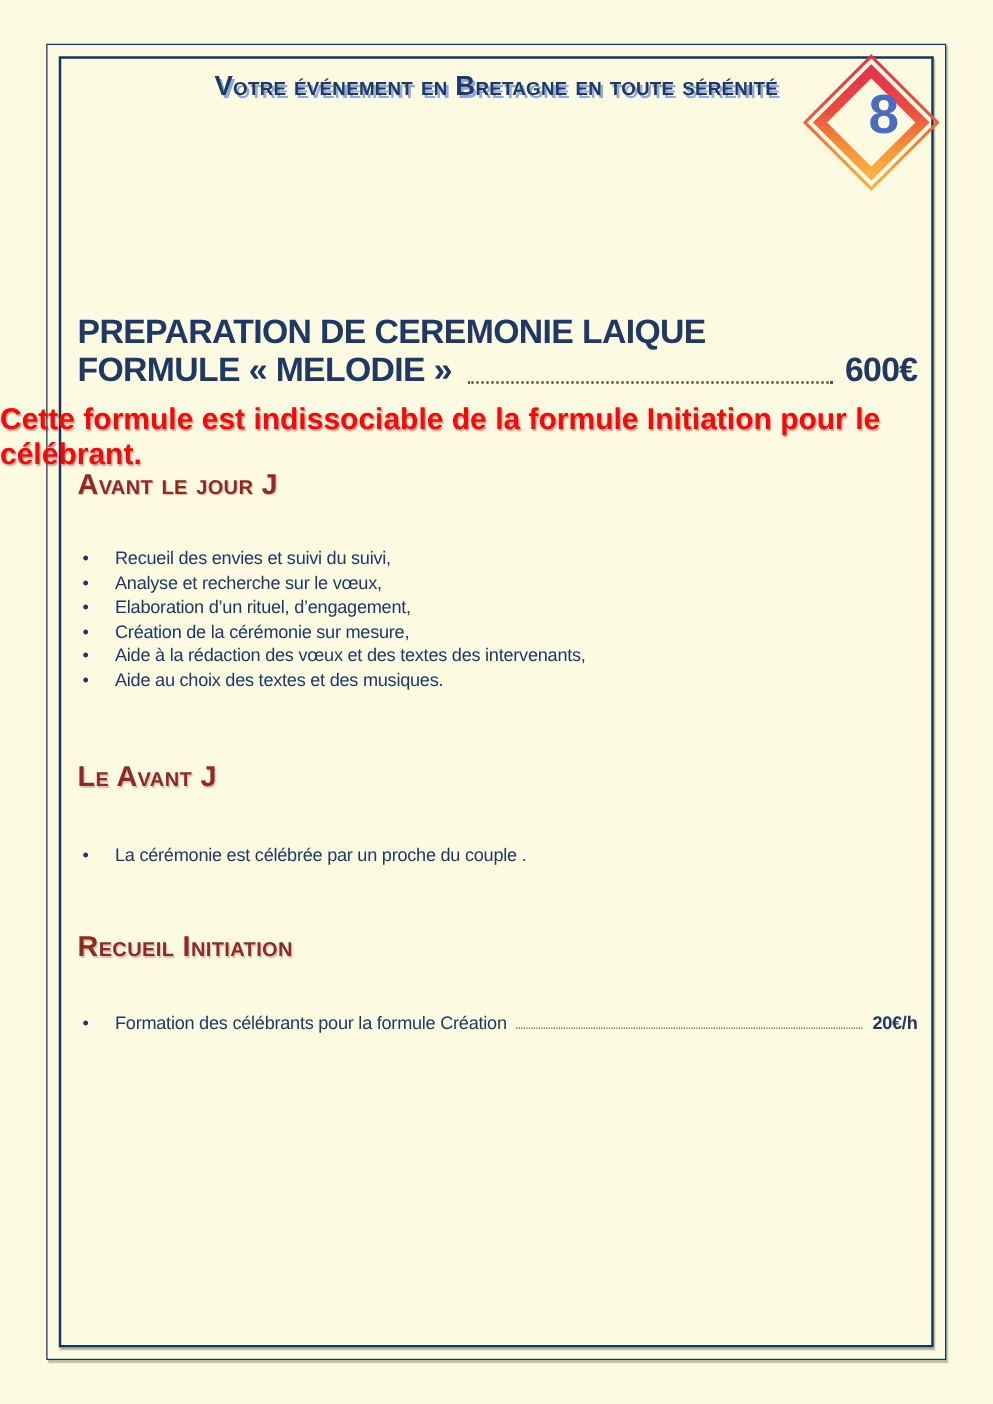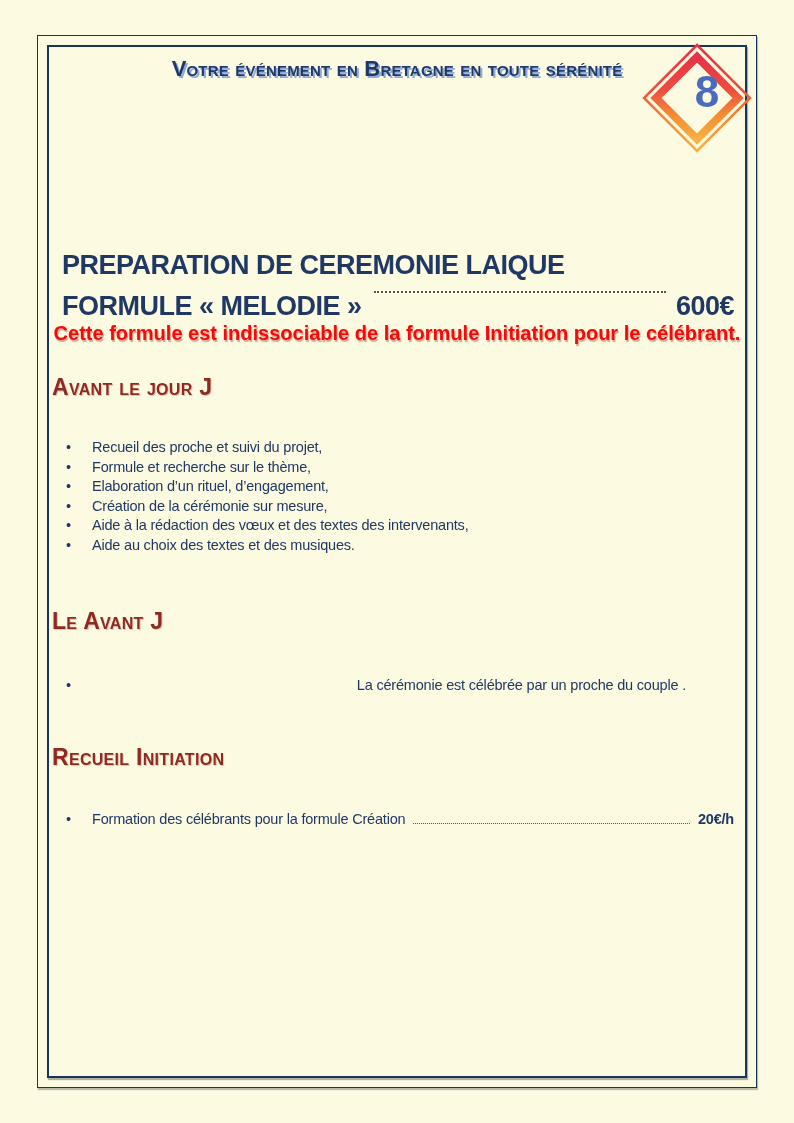--- a/index.html
+++ b/index.html
@@ -16,36 +16,36 @@
     border:2px solid var(--border);box-shadow:1px 2px 1px rgba(0,0,0,.3);}
   .doc-header{position:absolute;left:0;top:56px;width:100%;text-align:center;
     font-variant:small-caps;font-weight:700;font-size:22px;letter-spacing:.2px;
     color:var(--text);text-shadow:2px 2px 0 #8FAADC;}
   .badge{position:absolute;left:641px;top:42px;width:112px;height:112px;}
   .badge svg{display:block;width:112px;height:112px;}
   .badge .num{position:absolute;left:44px;top:28px;width:44px;text-align:center;
     font-size:44px;font-weight:700;color:var(--badge-number);line-height:1;}
   .title-block{position:absolute;left:62px;top:214px;width:672px;color:var(--text);}
   .title-line1{font-size:27px;font-weight:700;letter-spacing:-.5px;white-space:nowrap;margin-top:36px;}
-  .title-line2{display:flex;align-items:flex-start;margin-top:10px;font-size:27px;font-weight:700;letter-spacing:-.5px;}
+  .title-line2{display:flex;align-items:flex-end;font-size:27px;font-weight:700;letter-spacing:-.5px;}
   .leader{flex:1;border-bottom:2px dotted #555;margin:0 10px 5px 12px;min-width:30px;}
   .leader.thin{border-bottom:1px dotted #555;margin:0 8px 3px 8px;}
-  .note{position:absolute;left:0;top:322px;width:100%;text-align:center;
-    font-size:20px;font-weight:700;color:var(--note);
+  .note{position:absolute;left:0;top:322px;width:100%;
+    font-size:24px;font-weight:700;color:var(--note);
     text-shadow:1px 2px 1px rgba(140,0,0,.35);}
-  .section-heading{position:absolute;left:52px;font-variant:small-caps;font-weight:700;
+  .section-heading{position:absolute;left:62px;font-variant:small-caps;font-weight:700;
     font-size:23px;letter-spacing:.3px;color:var(--heading);
     text-shadow:1px 1px 0 rgba(195,125,115,.45);}
   .h1{top:374px;} .h2{top:608px;} .h3{top:744px;}
   ul.bullets{position:absolute;left:66px;list-style:none;color:var(--text);
     font-size:14.5px;letter-spacing:-.2px;}
   ul.bullets li{position:relative;padding-left:26px;line-height:19.6px;}
   ul.bullets li::before{content:"\2022";position:absolute;left:0;top:0;color:var(--text);}
   .list1{top:438px;width:620px;}
-  .list2{top:676px;width:620px;text-align:right;}
+  .list2{top:676px;width:620px;}
   .list3{top:810px;width:668px;}
   .list3 li{display:flex;align-items:baseline;}
   .price-small{font-weight:700;white-space:nowrap;}
   .big-price{white-space:nowrap;}
 </style>
 </head>
 <body>
 
 <div class="page">
 
@@ -76,22 +76,22 @@
       <span>FORMULE « MELODIE »</span>
       <span class="leader"></span>
       <span class="big-price">600€</span>
     </div>
   </div>
 
   <div class="note">Cette formule est indissociable de la formule Initiation pour le célébrant.</div>
 
   <div class="section-heading h1">Avant le jour J</div>
   <ul class="bullets list1">
-    <li><span>Recueil des proche et suivi du projet,</span></li>
-    <li><span>Formule et recherche sur le thème,</span></li>
+    <li><span>Recueil des envies et suivi du suivi,</span></li>
+    <li><span>Analyse et recherche sur le vœux,</span></li>
     <li><span>Elaboration d’un rituel, d’engagement,</span></li>
     <li><span>Création de la cérémonie sur mesure,</span></li>
     <li><span>Aide à la rédaction des vœux et des textes des intervenants,</span></li>
     <li><span>Aide au choix des textes et des musiques.</span></li>
   </ul>
 
   <div class="section-heading h2">Le Avant J</div>
   <ul class="bullets list2">
     <li><span>La cérémonie est célébrée par un proche du couple .</span></li>
   </ul>

